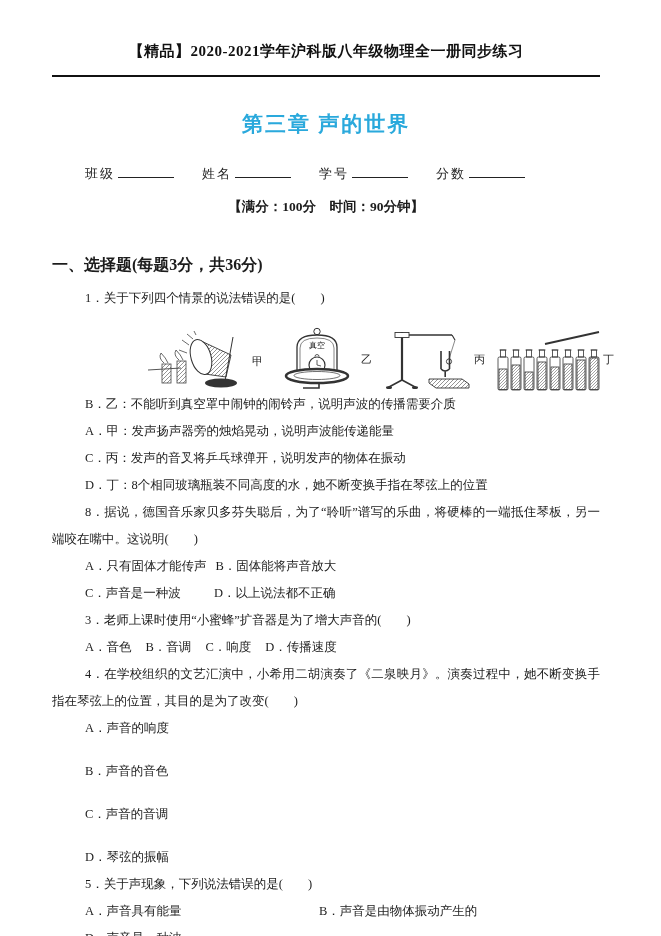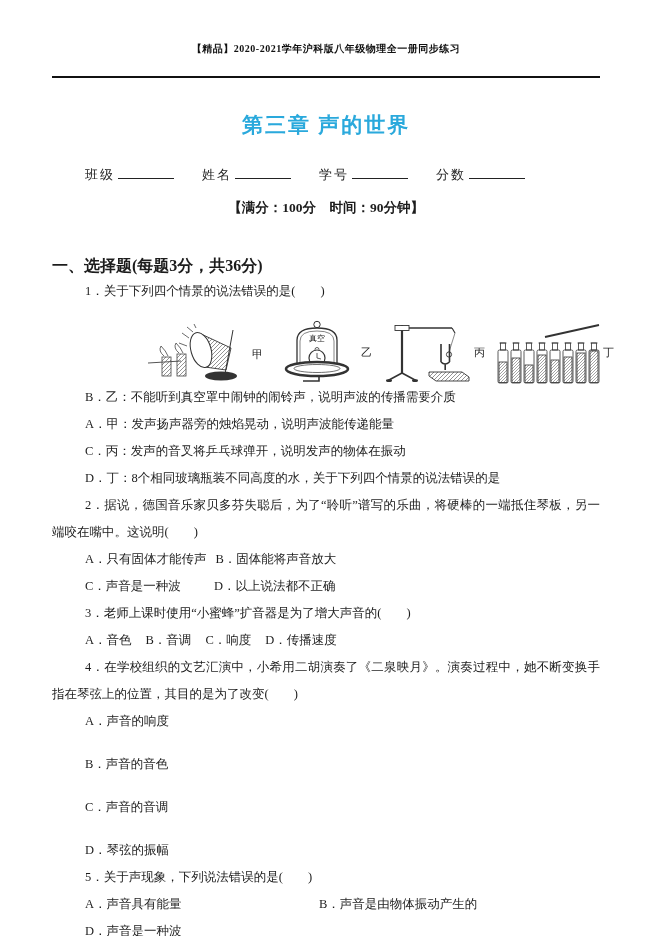--- a/index.html
+++ b/index.html
@@ -12,24 +12,24 @@
   }
   .page {
     width: 661px;
     height: 936px;
     background: #fff;
     padding: 42px 61px 0 52px;
     overflow: hidden;
   }
   .doc-header {
     text-align: center;
-    font-size: 10px;
+    font-size: 15px;
     font-weight: bold;
     letter-spacing: .5px;
-    padding-bottom: 20px;
+    padding-bottom: 14px;
     border-bottom: 2px solid #111;
     color: #111;
   }
   .title {
     margin: 33px 0 0;
     text-align: center;
     font-size: 21px;
     font-weight: bold;
     letter-spacing: 2px;
     color: var(--accent);
@@ -109,21 +109,21 @@
     <span class="field"><span>班级</span><span class="blank"></span></span>
     <span class="field"><span>姓名</span><span class="blank"></span></span>
     <span class="field"><span>学号</span><span class="blank"></span></span>
     <span class="field"><span>分数</span><span class="blank"></span></span>
   </div>
 
   <div class="exam-info">【满分：100分　时间：90分钟】</div>
 
   <div class="section-heading">一、选择题(每题3分，共36分)</div>
 
-  <div class="question" style="margin-top:1px;">
+  <div class="question" style="margin-top:9px;">
     <p class="stem">1．关于下列四个情景的说法错误的是(　　)</p>
 
     <div class="figures-row">
 
       <figure>
         <svg width="105" height="60" viewBox="0 0 105 60">
           <defs>
             <pattern id="pat-jia" width="4" height="4" patternUnits="userSpaceOnUse">
               <path d="M0 4 L4 0" stroke="#666" stroke-width="0.7"></path>
             </pattern>
@@ -245,25 +245,25 @@
             </g>
           </g>
         </svg>
         <figcaption>丁</figcaption>
       </figure>
     </div>
 
     <p class="opt">B．乙：不能听到真空罩中闹钟的闹铃声，说明声波的传播需要介质</p>
     <p class="opt">A．甲：发声扬声器旁的烛焰晃动，说明声波能传递能量</p>
     <p class="opt">C．丙：发声的音叉将乒乓球弹开，说明发声的物体在振动</p>
-    <p class="opt">D．丁：8个相同玻璃瓶装不同高度的水，关于下列四个情景的说法错误的是</p>
+    <p class="opt">D．丁：8个相同玻璃瓶装不同高度的水，她不断变换手指在琴弦上的位置</p>
   </div>
 
   <div class="question">
-    <p class="stem">2．据说，德国音乐家贝多芬失聪后，为了“聆听”谱写的乐曲，将硬棒的一端抵住琴板，另一端咬在嘴中。这说明(　　)</p>
+    <p class="stem">8．据说，德国音乐家贝多芬失聪后，为了“聆听”谱写的乐曲，将硬棒的一端抵住琴板，另一端咬在嘴中。这说明(　　)</p>
     <p class="opt-line gap-xs">
       <span class="colw-120">A．只有固体才能传声</span>
       <span>B．固体能将声音放大</span>
     </p>
     <p class="opt-line gap-xs">
       <span class="colw-120">C．声音是一种波</span>
       <span>D．以上说法都不正确</span>
     </p>
   </div>
 

